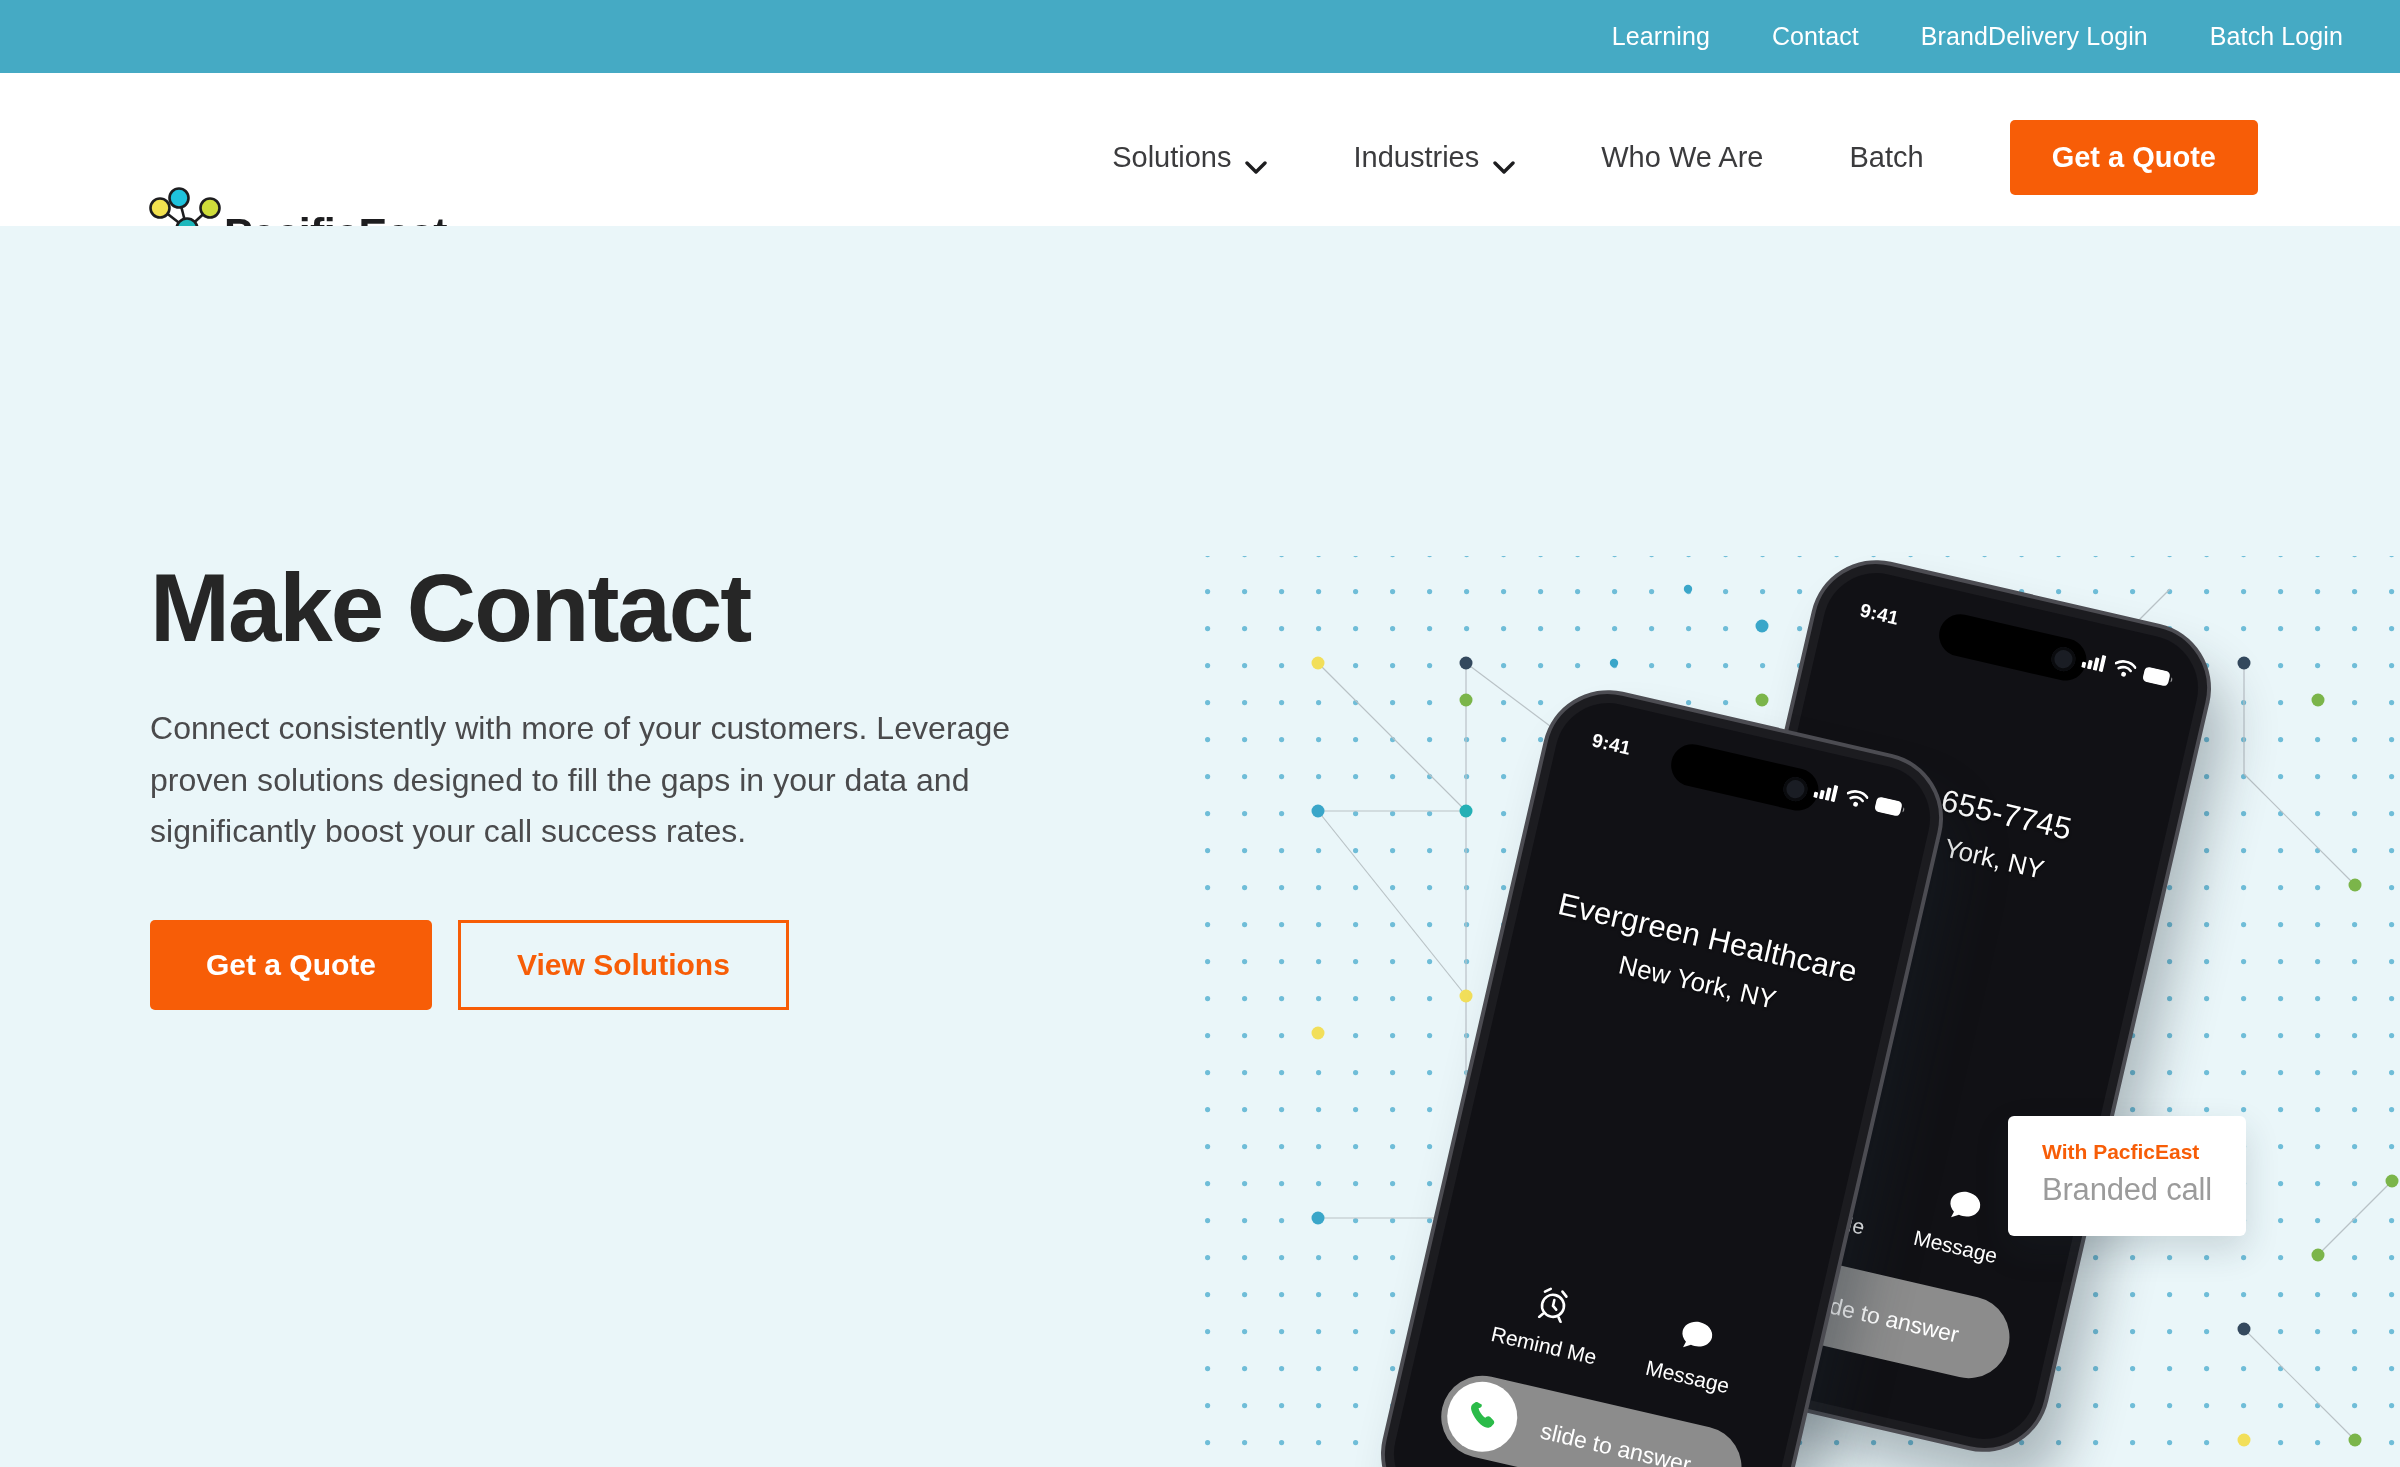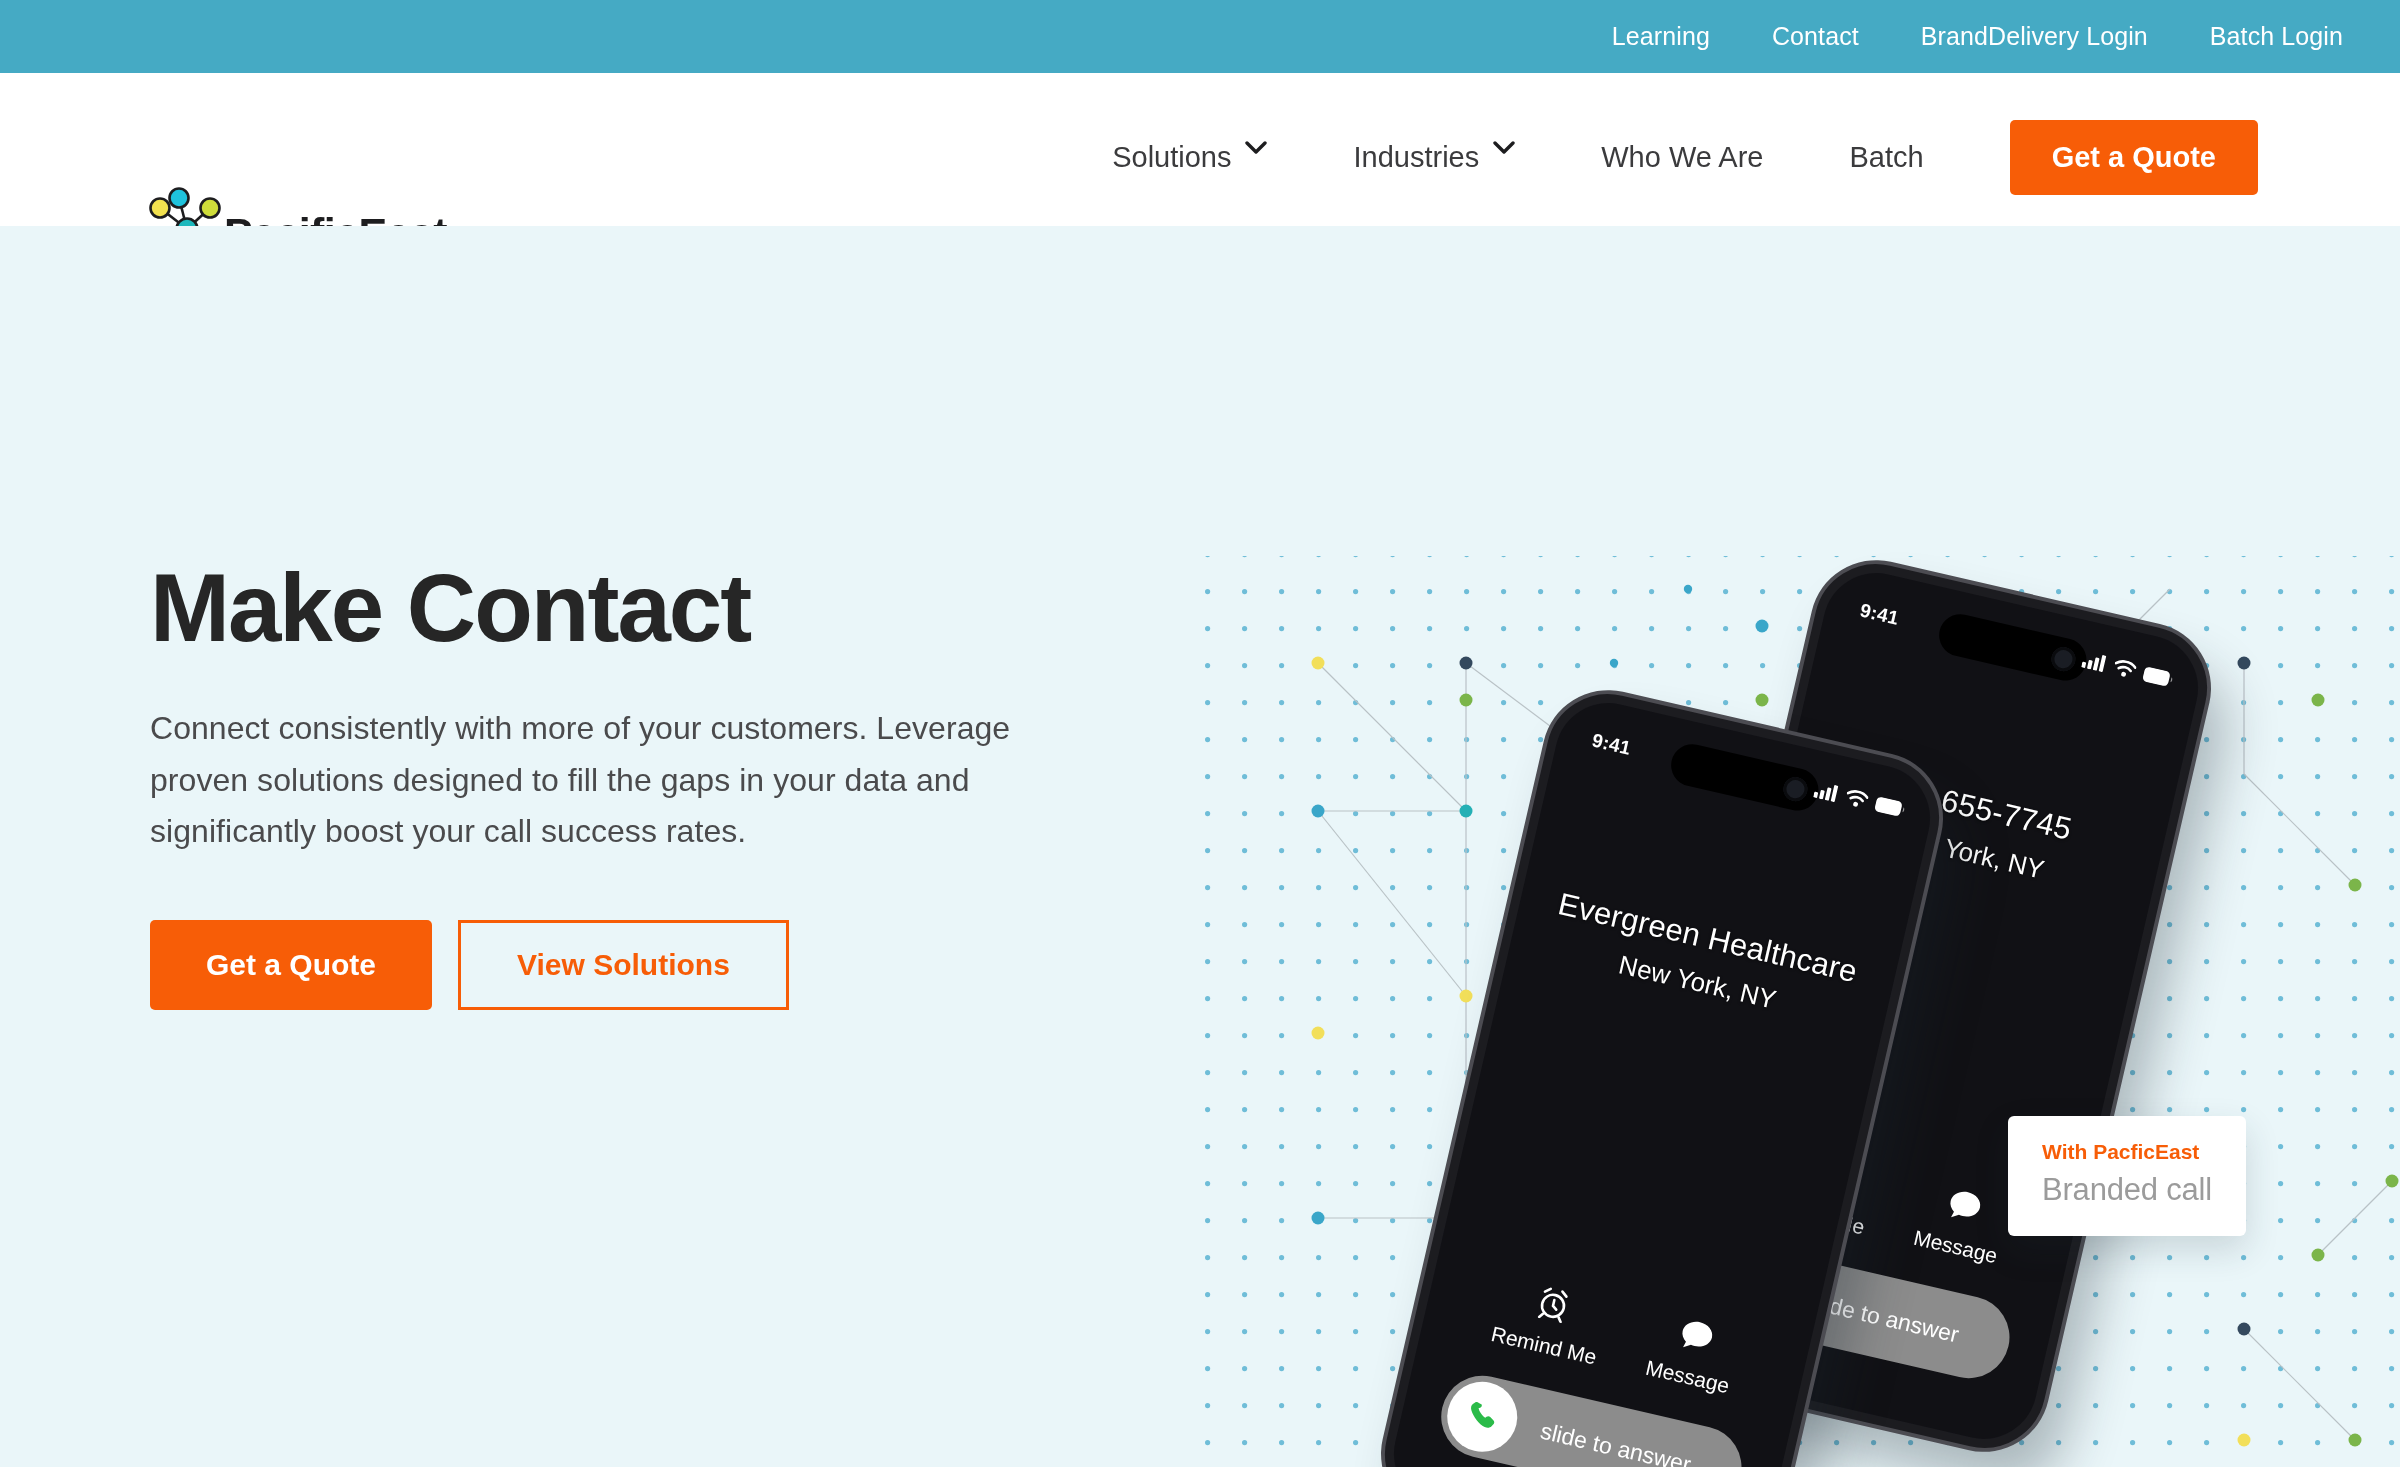--- a/index.html
+++ b/index.html
@@ -33,21 +33,21 @@
   .logo { position: absolute; left: 148px; top: 110px; display: flex; align-items: flex-end; text-decoration: underline; }
   .logo-mark { width: 74px; height: 78px; margin-right: 2px; }
   .logo-text {
     font-size: 43px; font-weight: 700; color: #1d1d1f;
     letter-spacing: -0.6px; line-height: 1; padding-bottom: 6px;
   }
 
   .nav { position: absolute; right: 142px; top: 0; height: 168px;
          display: flex; align-items: center; }
   .nav-item {
-    display: flex; align-items: flex-start; gap: 14px;
+    display: flex; align-items: flex-end; gap: 14px;
     font-size: 29px; color: #3b3b3d; margin-right: 86px;
     cursor: pointer; white-space: nowrap;
   }
   .chev { width: 22px; height: 13px; display: block; }
   .btn-quote-header {
     background: #f75d07; color: #fff; font-size: 29px; font-weight: 700;
     padding: 21px 42px; border: none; border-radius: 5px; cursor: pointer;
     white-space: nowrap; font-family: inherit;
   }
 

